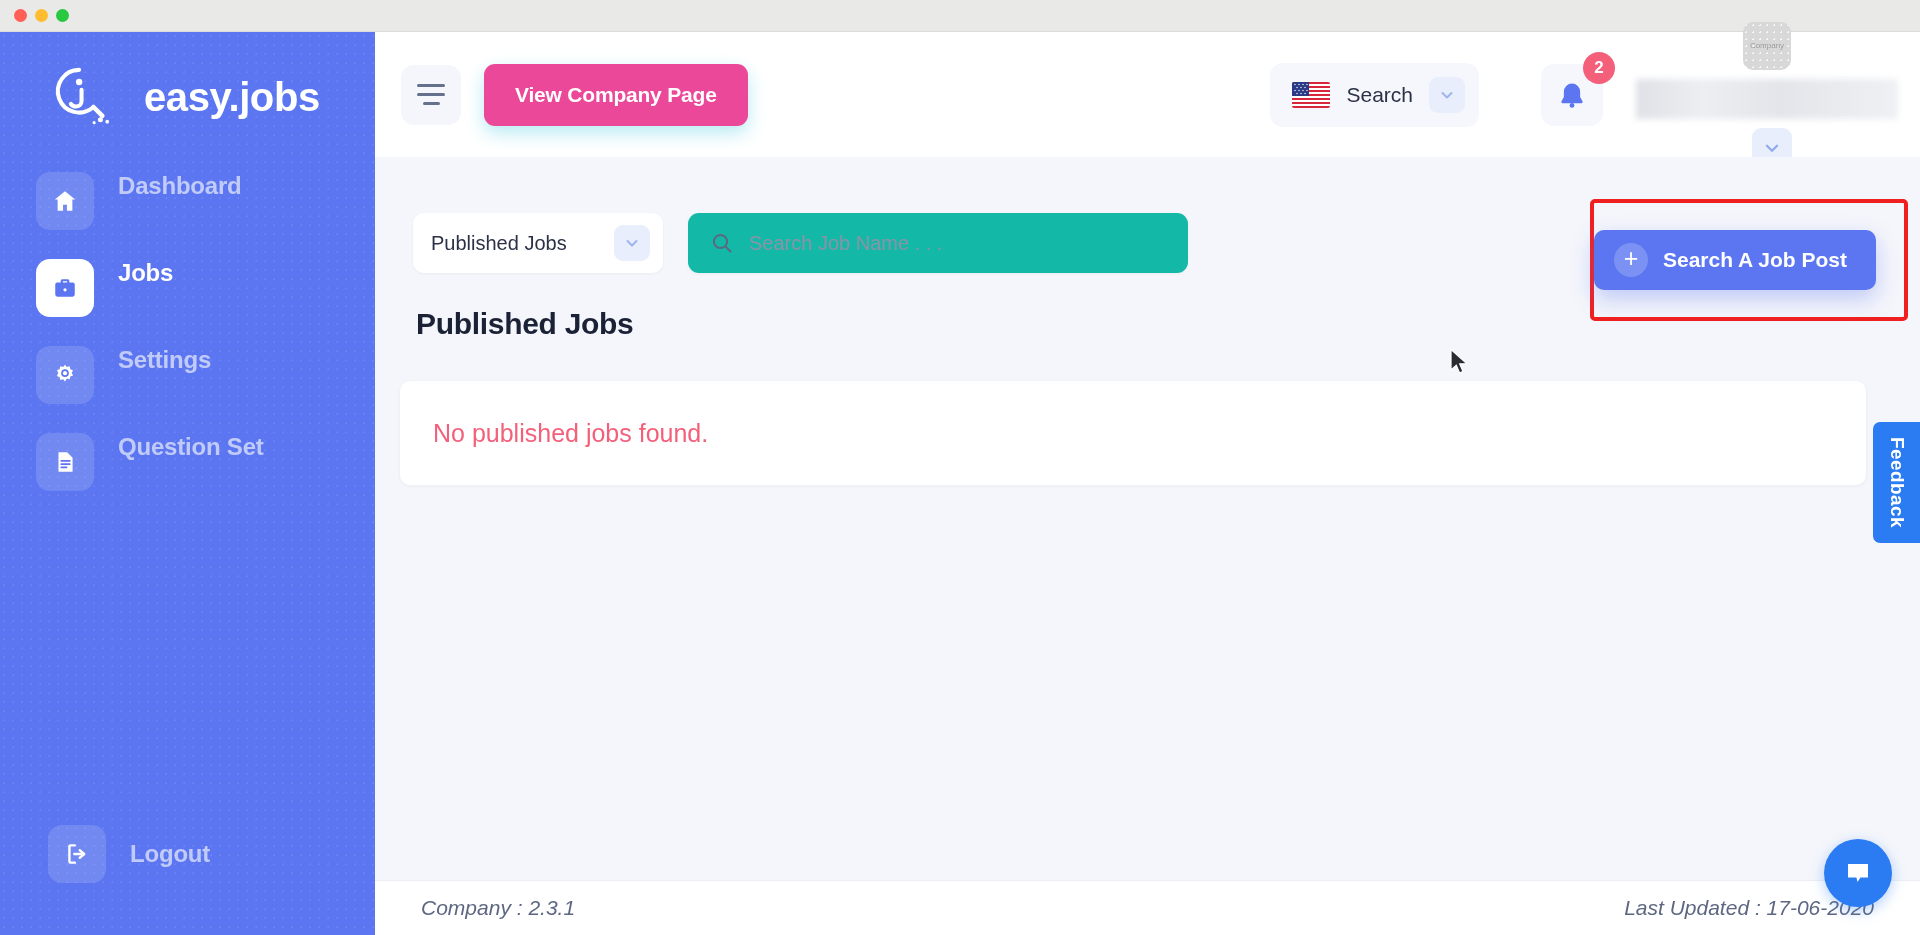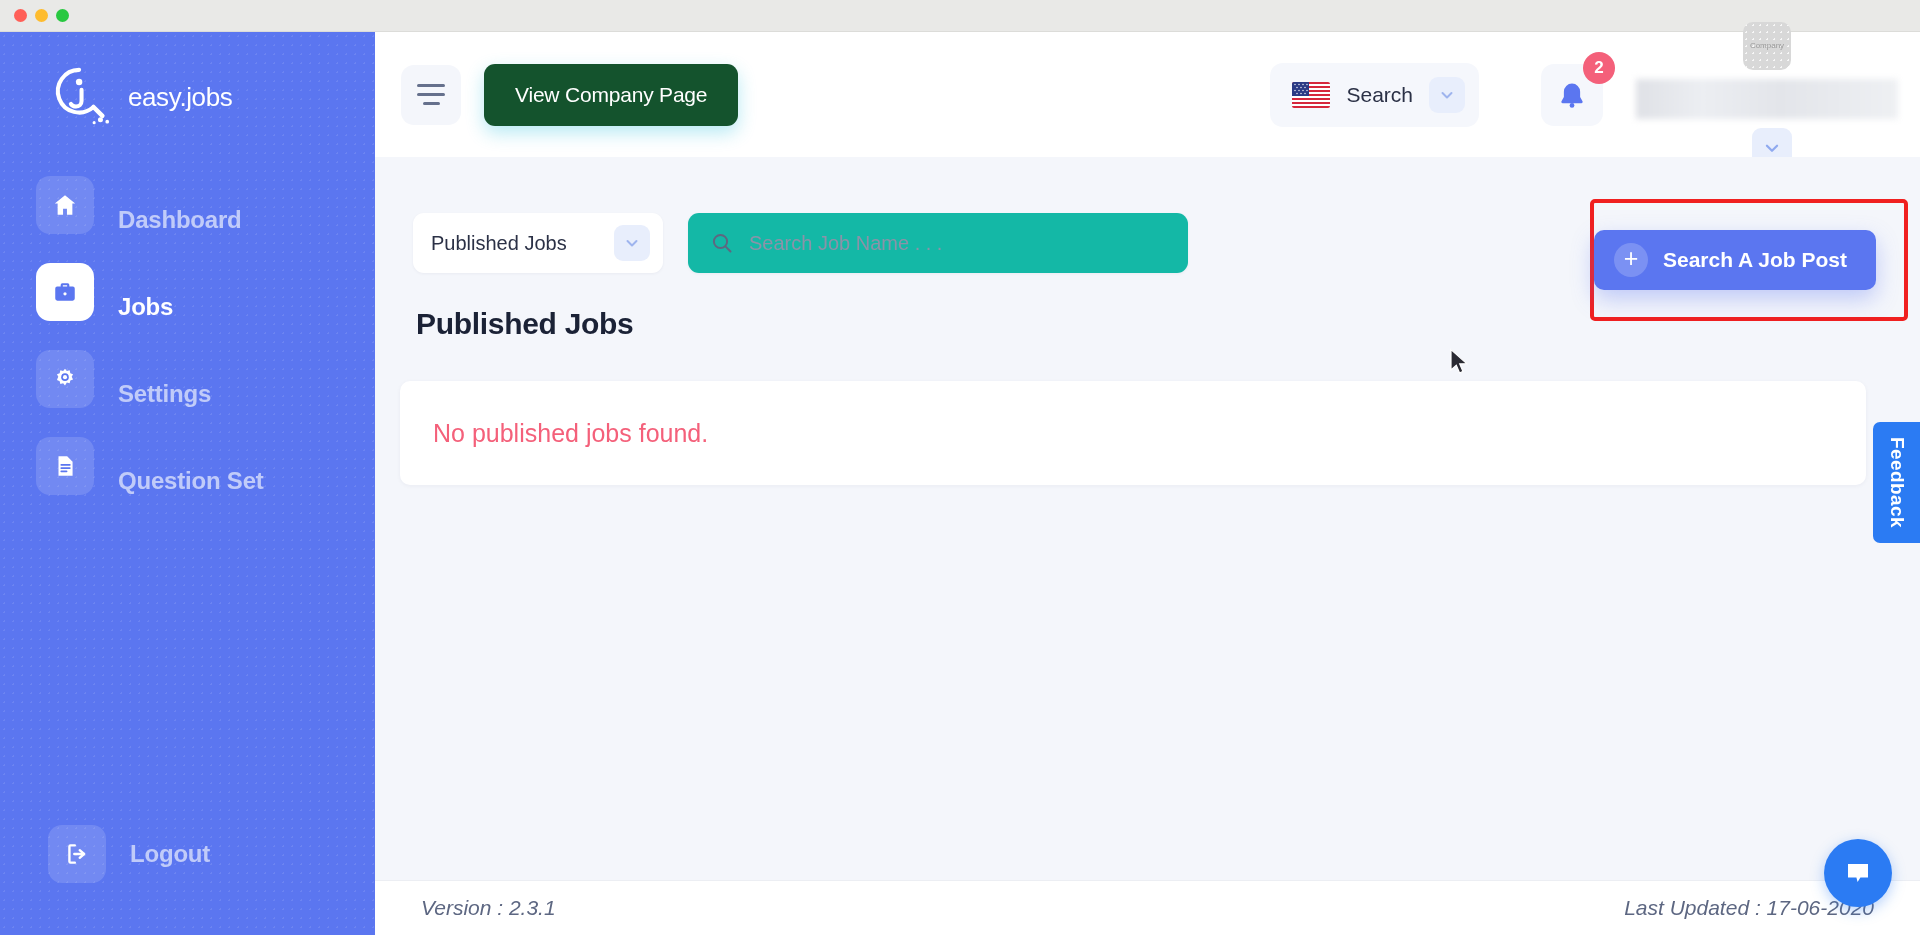--- a/index.html
+++ b/index.html
@@ -40,29 +40,30 @@
     overflow: hidden;
   }
   .logo-wrap {
     display: flex; align-items: center;
     padding: 34px 0 0 52px;
     gap: 14px;
   }
   .logo-mark { width: 62px; height: 62px; flex: none; }
   .logo-text {
     color: #ffffff;
-    font-size: 26px;
-    font-weight: 400;
+    font-size: 40px;
+    font-weight: 700;
     letter-spacing: -0.4px;
     white-space: nowrap;
+    margin-left: 16px;
   }
 
   .nav { margin-top: 44px; }
   .nav-item {
-    display: flex; align-items: flex-end;
+    display: flex; align-items: flex-start;
     gap: 24px;
     padding: 0 0 0 36px;
     height: 62px;
     margin-bottom: 25px;
     cursor: pointer;
   }
   .nav-icon {
     width: 58px; height: 58px; flex: none;
     border-radius: 14px;
     background: rgba(255,255,255,0.14);
@@ -106,23 +107,23 @@
   .hamburger i { display:block; height: 3px; border-radius: 2px; background: #65708c; }
   .hamburger i:nth-child(1) { width: 28px; }
   .hamburger i:nth-child(2) { width: 28px; }
   .hamburger i:nth-child(3) { width: 17px; }
 
   .btn-company {
     margin-left: 23px;
     height: 62px;
     padding: 0 31px;
     border: none; border-radius: 11px;
-    background: #14532d;
+    background: #ec4899;
     color: #ffffff;
-    font-size: 21px; font-weight: 400;
+    font-size: 21px; font-weight: 700;
     letter-spacing: -0.2px;
     cursor: pointer;
     box-shadow: 0 7px 18px rgba(40,192,222,0.33);
     font-family: "Liberation Sans", sans-serif;
   }
 
   .header-right {
     margin-left: auto;
     display: flex; align-items: center;
     padding-right: 22px;
@@ -502,21 +503,21 @@
     </button>
 
     <div class="section-title">Published Jobs</div>
 
     <div class="empty-card">
       <span class="empty-msg">No published jobs found.</span>
     </div>
   </div>
 
   <div class="footer">
-    <span>Version : 2.3.1</span>
+    <span>Company : 2.3.1</span>
     <span>Last Updated : 17-06-2020</span>
   </div>
 
   <div class="feedback-tab">
     <span>Feedback</span>
   </div>
 
   <div class="chat-bubble">
     <svg viewBox="0 0 34 34">
       <path d="M7 8h20v13.5h-7.6L16.6 26l-1.2-4.5H7V8z" fill="#ffffff"></path>

